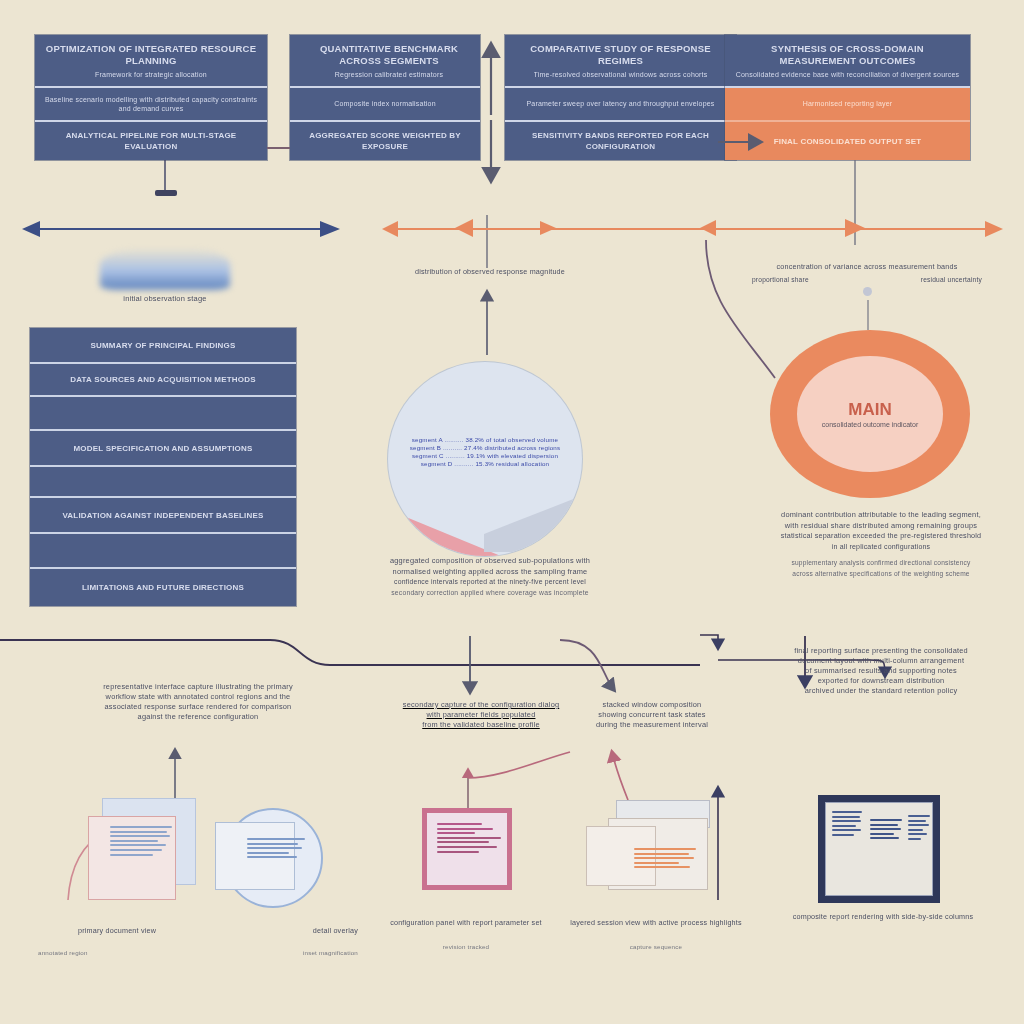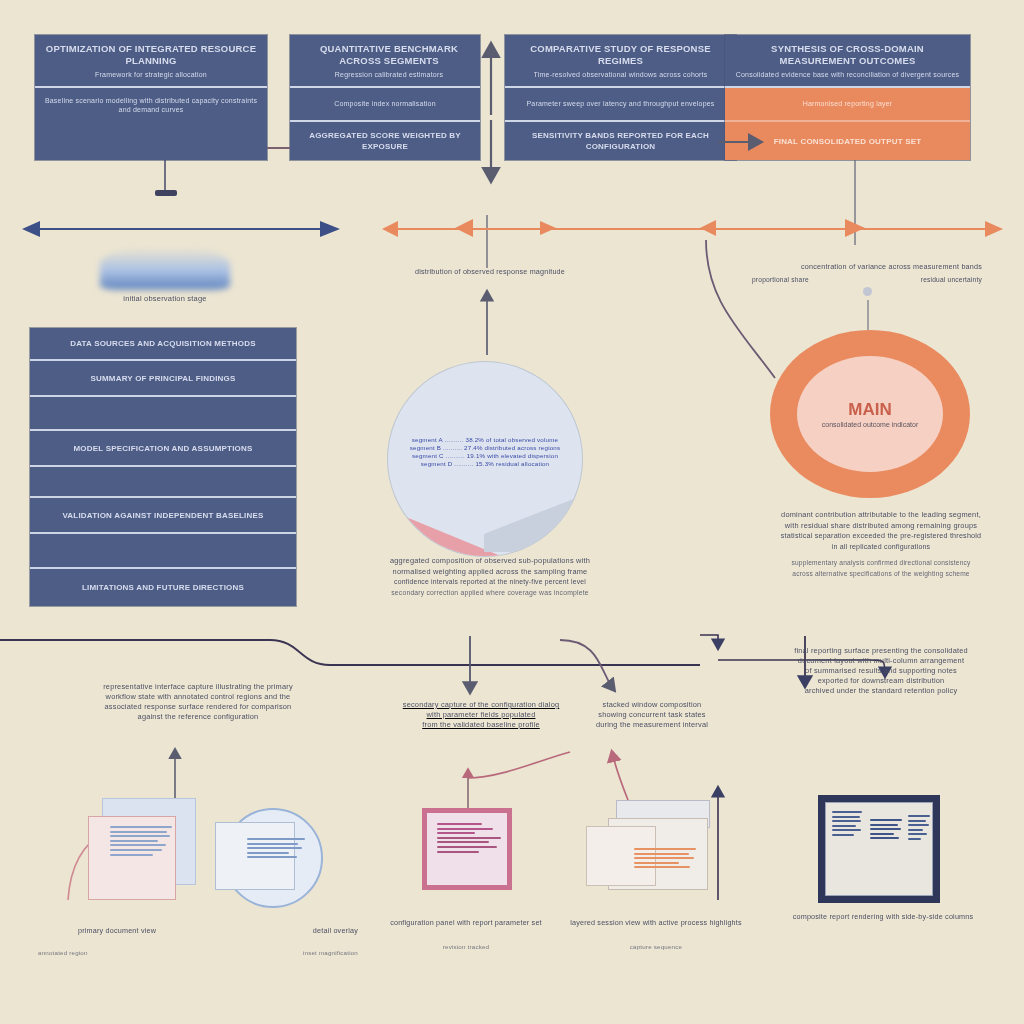--- a/index.html
+++ b/index.html
@@ -125,20 +125,23 @@
 </head>
 <body>
 
 <div class="topcard" style="left:35px;width:232px;height:125px;">
   <div class="tc-sec" style="height:53px;">
     <span class="tx lite tc-title wrap">OPTIMIZATION OF INTEGRATED RESOURCE PLANNING</span>
     <span class="tx lite tc-sub wrap">Framework for strategic allocation</span>
   </div>
   <div class="tc-sec" style="height:34px;">
     <span class="tx lite tc-body wrap">Baseline scenario modelling with distributed capacity constraints and demand curves</span>
+  </div>
+  <div class="tc-sec" style="height:38px;">
+    <span class="tx lite tc-foot wrap">ANALYTICAL PIPELINE FOR MULTI-STAGE EVALUATION</span>
   </div>
 </div>
 
 <div class="topcard" style="left:290px;width:190px;height:125px;">
   <div class="tc-sec" style="height:53px;padding-left:16px;">
     <span class="tx lite tc-title wrap">QUANTITATIVE BENCHMARK ACROSS SEGMENTS</span>
     <span class="tx lite tc-sub wrap">Regression calibrated estimators</span>
   </div>
   <div class="tc-sec" style="height:34px;">
     <span class="tx lite tc-body wrap">Composite index normalisation</span>
@@ -240,26 +243,26 @@
   <div class="arrowhead" style="left:845px;top:219px;border-top:9px solid transparent;border-bottom:9px solid transparent;border-left:20px solid #e8895e;"></div>
   <div class="arrowhead" style="left:985px;top:221px;border-top:8px solid transparent;border-bottom:8px solid transparent;border-left:18px solid #e8895e;"></div>
 </div>
 
 <div style="position:absolute;left:100px;top:248px;width:130px;text-align:center;">
   <div style="height:42px;background:linear-gradient(to bottom,rgba(168,190,228,0) 0%,#a9c0e4 55%,#6d8fc4 92%);filter:blur(3px);border-radius:40% 40% 12% 12%;"></div>
   <span class="tx gry" style="font-size:7.5px;margin-top:4px;">initial observation stage</span>
 </div>
 
 <div id="sidebar-table">
+  <div class="sb-row" style="height:36px;">
+    <span class="tx lite">SUMMARY OF PRINCIPAL FINDINGS</span>
+  </div>
   <div class="sb-row" style="height:33px;">
     <span class="tx lite">DATA SOURCES AND ACQUISITION METHODS</span>
   </div>
-  <div class="sb-row" style="height:36px;">
-    <span class="tx lite">SUMMARY OF PRINCIPAL FINDINGS</span>
-  </div>
   <div class="sb-row" style="height:34px;">
     <span class="tx lite"></span>
   </div>
   <div class="sb-row" style="height:36px;">
     <span class="tx lite">MODEL SPECIFICATION AND ASSUMPTIONS</span>
   </div>
   <div class="sb-row" style="height:31px;">
     <span class="tx lite"></span>
   </div>
   <div class="sb-row" style="height:36px;">
@@ -270,21 +273,21 @@
   </div>
   <div class="sb-row" style="height:37px;">
     <span class="tx lite">LIMITATIONS AND FUTURE DIRECTIONS</span>
   </div>
 </div>
 
 <div class="label" style="left:405px;top:267px;width:170px;">
   <span class="tx gry" style="font-size:7.2px;">distribution of observed response magnitude</span>
 </div>
 
-<div class="label" style="left:752px;top:262px;width:230px;text-align:right;">
+<div class="label" style="left:752px;top:262px;width:230px;">
   <span class="tx gry" style="font-size:7.2px;">concentration of variance across measurement bands</span>
   <div style="display:flex;justify-content:space-between;margin-top:2px;">
     <span class="tx gry" style="font-size:6.6px;">proportional share</span>
     <span class="tx gry" style="font-size:6.6px;">residual uncertainty</span>
   </div>
   <div style="width:9px;height:9px;border-radius:50%;background:#c2c6d4;margin:2px auto 0;"></div>
 </div>
 
 <div id="blue-circle">
   <div class="arc"></div>

